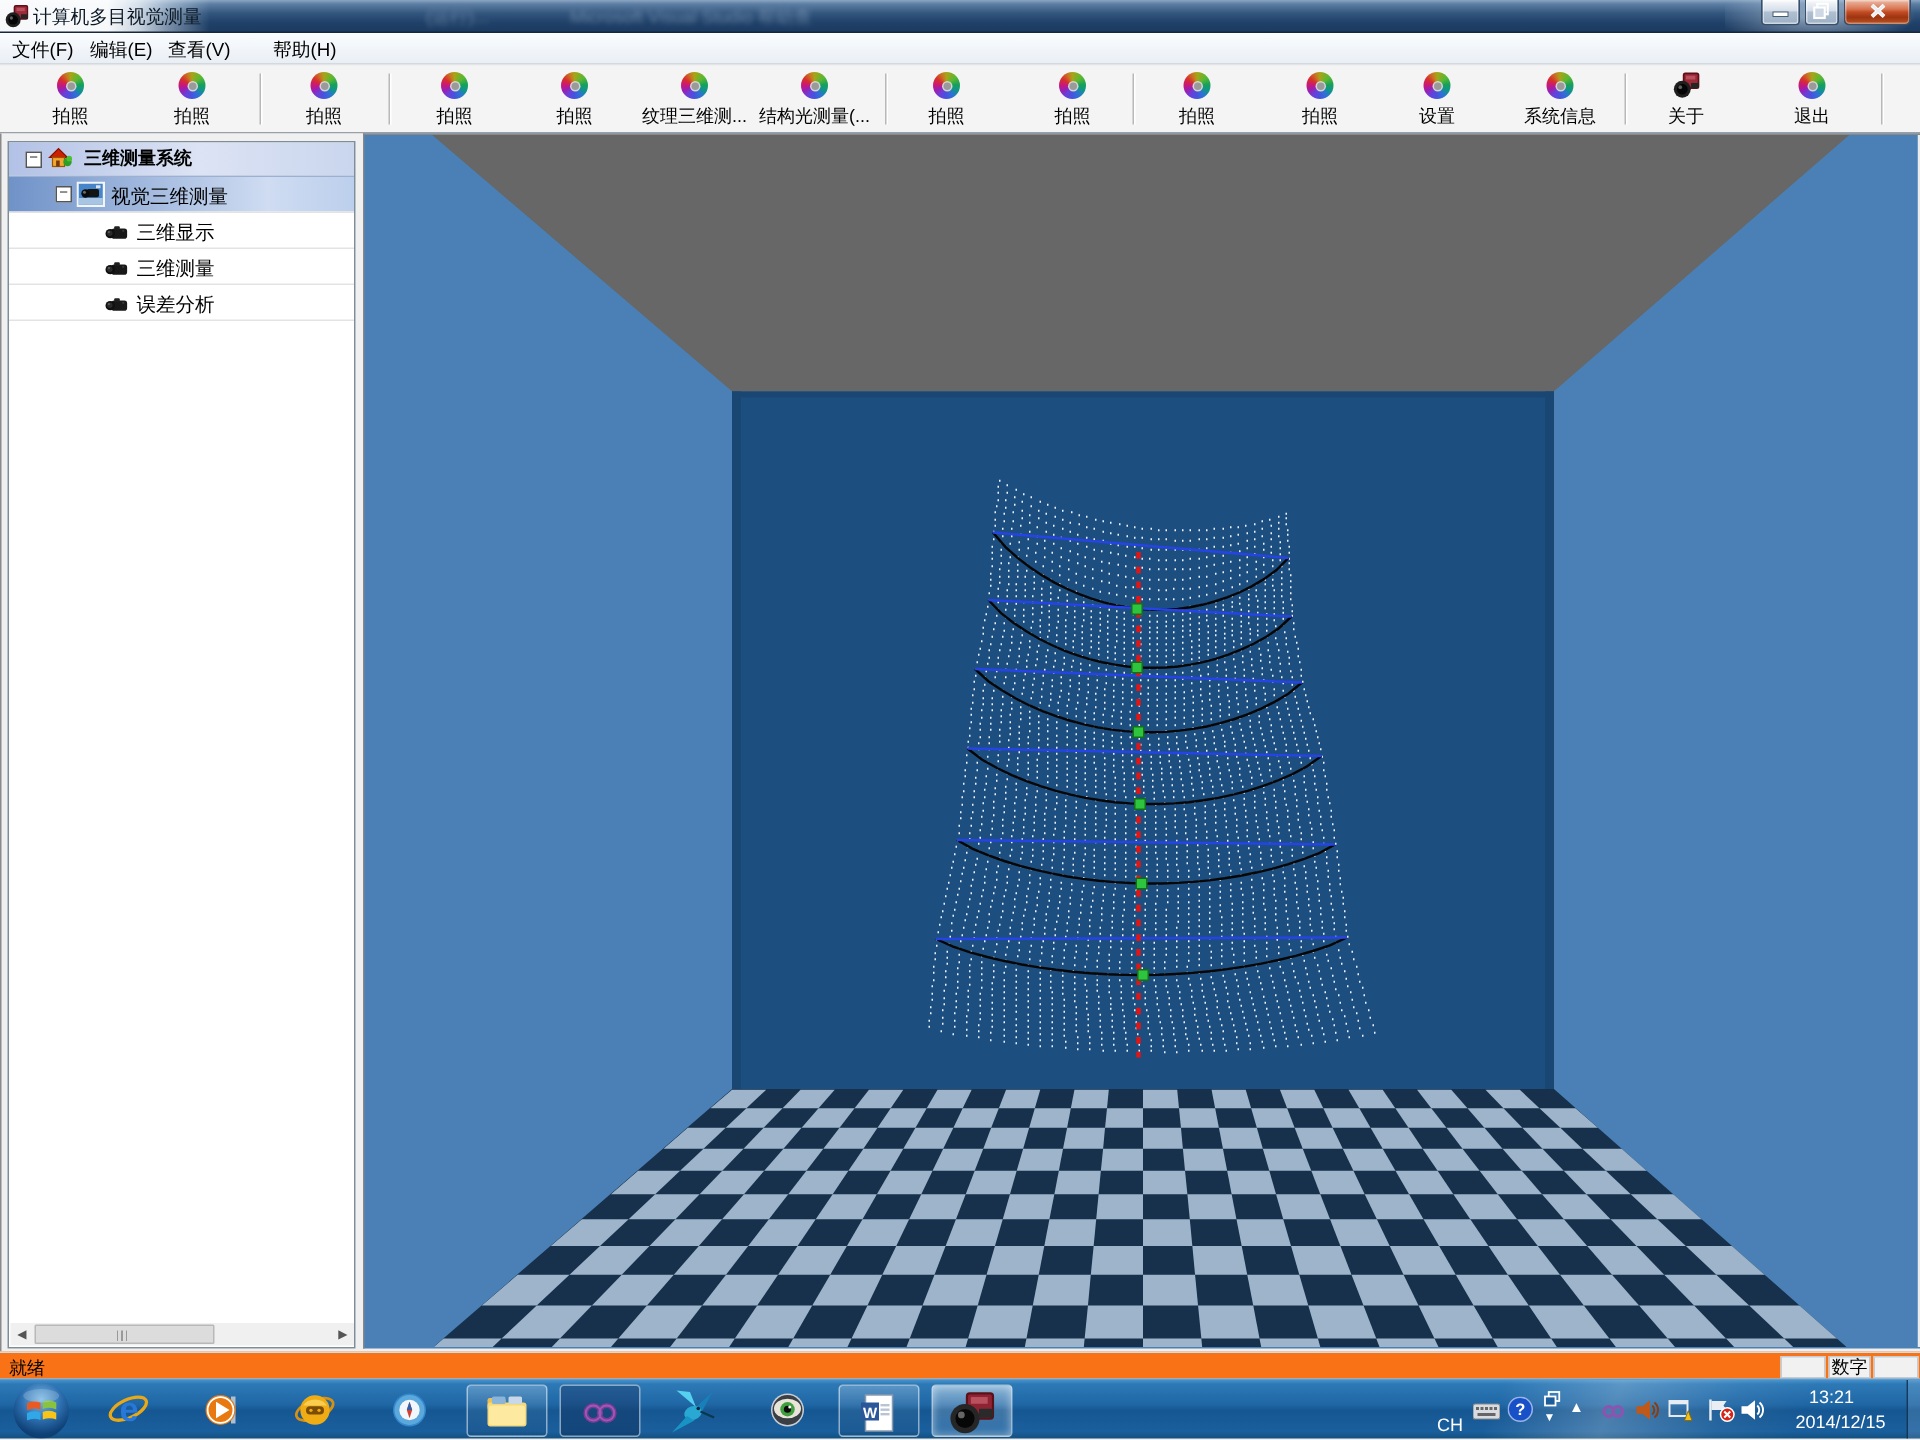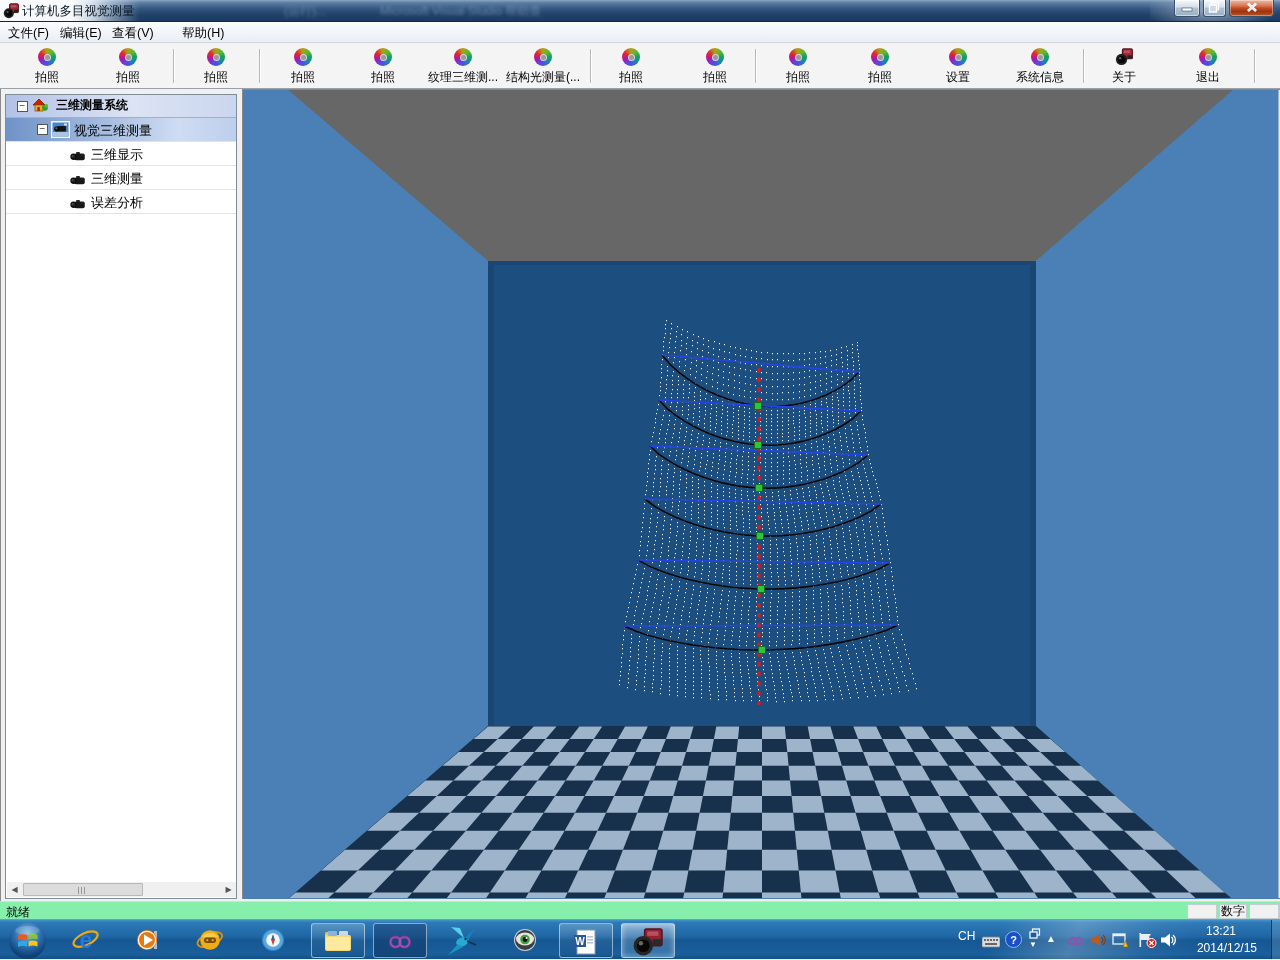--- a/index.html
+++ b/index.html
@@ -37,21 +37,21 @@
 .ttx1 {position:absolute;left:50px;top:2px;font-weight:bold;font-size:12px;color:#000}
 .ttx2 {position:absolute;left:68px;top:4px;font-size:13px;color:#000}
 .ttx3 {position:absolute;left:85px;top:4px;font-size:13px;color:#000}
 #hscroll {position:absolute;left:1px;bottom:1px;width:229px;height:15px;background:#f0f0f0}
 .sarr {position:absolute;top:0;width:15px;height:15px;font-size:8px;line-height:15px;text-align:center;color:#555}
 #sthumb {position:absolute;left:16px;top:1px;width:120px;height:13px;background:#dcdcdc;border:1px solid #b8b8b8;border-radius:1px}
 #sthumb:after {content:"";position:absolute;left:54px;top:3px;width:8px;height:7px;background:repeating-linear-gradient(90deg,#999 0,#999 1px,transparent 1px,transparent 3px)}
 #view {position:absolute;left:241px;top:0px;width:1039px;height:810px;border-left:1px solid #888;border-top:1px solid #888;background:#4a80b5}
 #scene {position:absolute;left:0;top:0}
 
-#status {position:absolute;left:0;top:901px;width:1280px;height:18px;background:#86efac;border-top:1px solid #dadada;font-size:12px;color:#000}
+#status {position:absolute;left:0;top:901px;width:1280px;height:18px;background:#f97316;border-top:1px solid #dadada;font-size:12px;color:#000}
 #status .cell {position:absolute;top:2px;height:15px;border:1px solid #c4cdd4;background:#f1f1f1}
 
 #task {position:absolute;left:0;top:919px;width:1280px;height:40px;border-top:1px solid #5d9fd3;background:linear-gradient(#4591cc 0%,#2d79b6 7%,#1f66a5 42%,#155792 52%,#1a5f9d 88%,#12507f 100%);overflow:hidden}
 #task:before {content:"";position:absolute;left:850px;top:-10px;width:500px;height:60px;background:linear-gradient(115deg,transparent 30%,rgba(255,255,255,.22) 45%,rgba(255,255,255,.05) 60%,transparent 70%)}
 #orb {position:absolute;left:9px;top:2px;width:37px;height:37px;border-radius:50%;background:radial-gradient(circle at 50% 30%,#79b8e4 0%,#2d6fb0 42%,#0f4278 72%,#0a335c 100%)}
 .tkico {position:absolute;top:6px;width:28px;height:28px}
 .tkframe {position:absolute;top:3px;width:54px;height:35px;border:1px solid rgba(255,255,255,.5);border-radius:3px;background:linear-gradient(rgba(255,255,255,.22),rgba(255,255,255,.06) 50%,rgba(0,0,0,.08));text-align:center;padding-top:4px}
 .tkdark {background:linear-gradient(rgba(30,70,120,.55),rgba(10,40,80,.45))}
 .tkact {background:linear-gradient(rgba(255,255,255,.45),rgba(255,255,255,.18) 50%,rgba(120,170,210,.25));box-shadow:inset 0 0 6px rgba(255,255,255,.5)}
 .trtx {position:absolute;color:#fff;font-size:12px}
@@ -575,21 +575,21 @@
       </svg></div>
     <div class="tkframe tkact" style="left:621px"><svg width="30" height="28" viewBox="0 0 16 15">
         <rect x="6.2" y="0.5" width="9.3" height="9" rx="1" fill="#8e2433" stroke="#5c1018" stroke-width="0.8"></rect>
         <rect x="7.6" y="1.8" width="6" height="2.4" fill="#b8505e"></rect>
         <circle cx="5.5" cy="9.5" r="5.2" fill="#262626"></circle>
         <circle cx="5.5" cy="9.5" r="3.4" fill="#070707"></circle>
         <circle cx="4.2" cy="8.2" r="1.2" fill="#666"></circle>
         <rect x="10.5" y="6" width="5" height="3.2" fill="#2a2a2a"></rect>
       </svg></div>
 
-<span class="trtx" style="left:958px;top:9px">CH</span>
+<span class="trtx" style="left:958px;top:23px">CH</span>
 <span class="trico" style="left:982px;top:14px"><svg width="18" height="12" viewBox="0 0 18 12">
         <rect x="0" y="1" width="18" height="10" rx="1.5" fill="#d8dce0" stroke="#888" stroke-width=".8"></rect>
         <rect x="2" y="3" width="2" height="2" fill="#666"></rect>
         <rect x="5" y="3" width="2" height="2" fill="#666"></rect>
         <rect x="8" y="3" width="2" height="2" fill="#666"></rect>
         <rect x="11" y="3" width="2" height="2" fill="#666"></rect>
         <rect x="14" y="3" width="2" height="2" fill="#666"></rect>
         <rect x="3" y="7" width="12" height="2" fill="#666"></rect>
       </svg></span>
 <span class="trico" style="left:1005px;top:11px"><svg width="17" height="17" viewBox="0 0 17 17">

